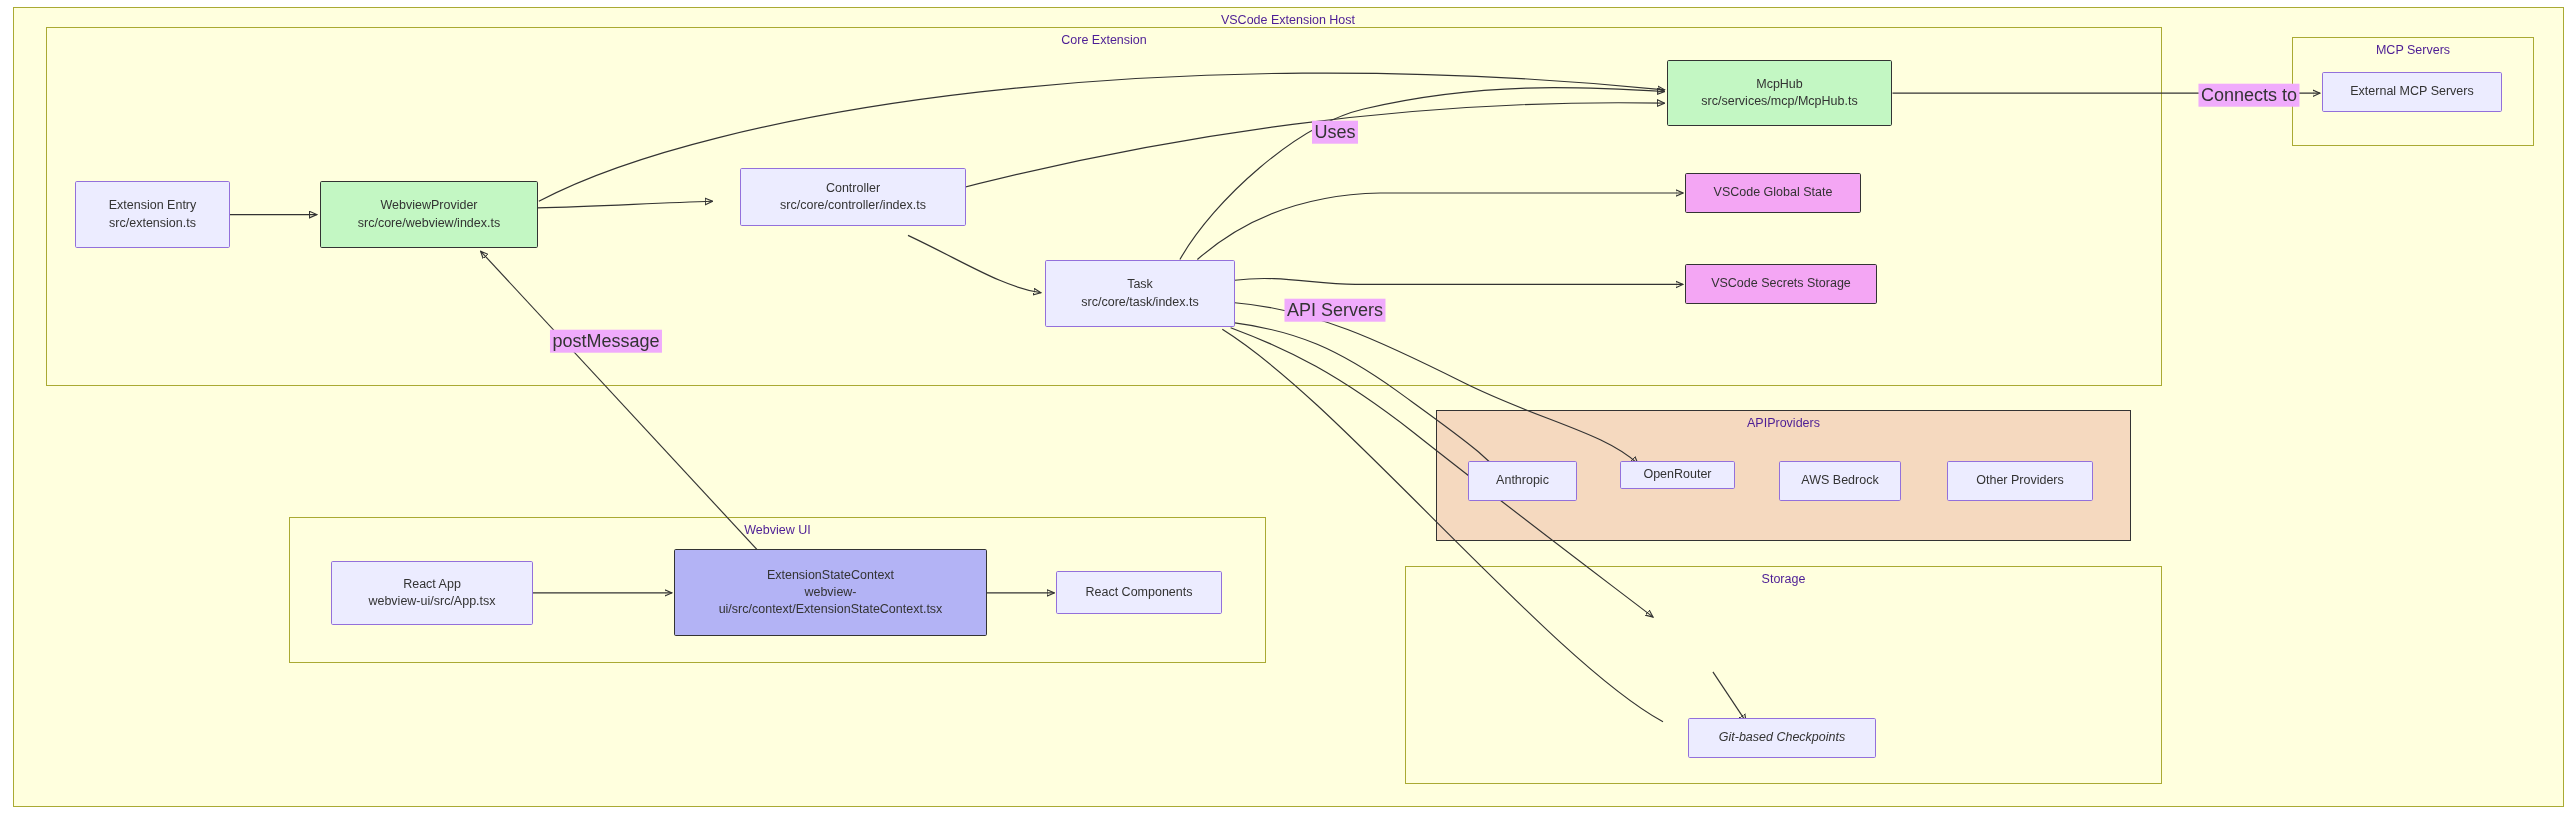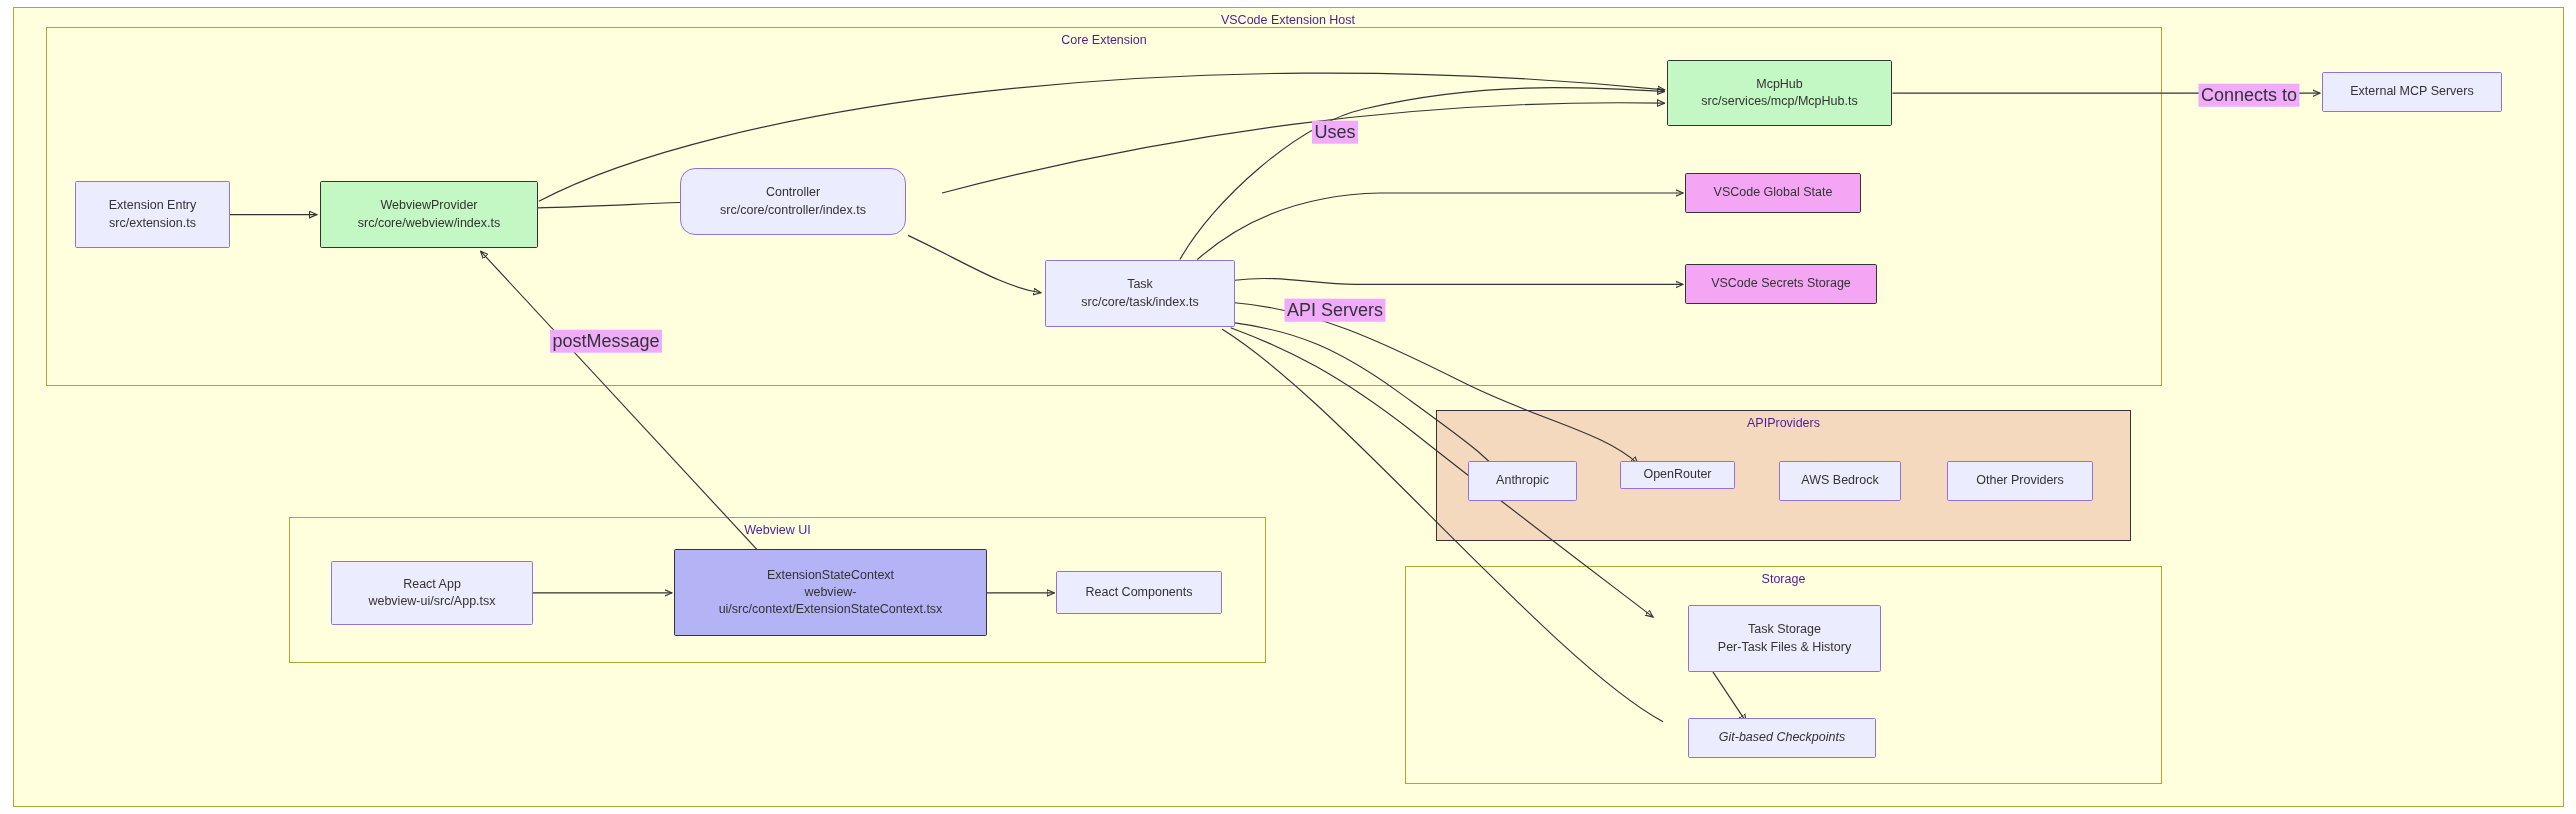--- a/index.html
+++ b/index.html
@@ -79,20 +79,23 @@
 <div id="stage">
 
   <div class="subgraph" style="left:12.5px;top:6.7px;width:2551px;height:800px;">
     <div class="sg-title" style="top:5.8px;left:0;right:0;">VSCode Extension Host</div>
   </div>
 
   <div class="subgraph" style="left:46px;top:27.4px;width:2116px;height:359px;">
     <div class="sg-title">Core Extension</div>
   </div>
 
+  <div class="subgraph" style="left:2292px;top:37px;width:242px;height:109px;">
+    <div class="sg-title">MCP Servers</div>
+  </div>
 
   <div class="subgraph apiproviders" style="left:1436px;top:410px;width:695px;height:131px;">
     <div class="sg-title">APIProviders</div>
   </div>
 
   <div class="subgraph" style="left:289px;top:517px;width:977px;height:146px;">
     <div class="sg-title">Webview UI</div>
   </div>
 
   <div class="subgraph" style="left:1405px;top:566px;width:757px;height:218px;">
@@ -156,21 +159,21 @@
   <div class="node n-default" style="left:75px;top:181px;width:155px;height:67px;">
     <div>Extension Entry</div>
     <div class="l2">src/extension.ts</div>
   </div>
 
   <div class="node n-core" style="left:320px;top:181px;width:218px;height:67px;">
     <div>WebviewProvider</div>
     <div class="l2">src/core/webview/index.ts</div>
   </div>
 
-  <div class="node n-default" style="left:680px;top:168px;width:226px;height:67px;border-radius:15px;">
+  <div class="node n-default" style="left:740px;top:168px;width:226px;height:58px;">
     <div>Controller</div>
     <div class="l2">src/core/controller/index.ts</div>
   </div>
 
   <div class="node n-default" style="left:1045px;top:260px;width:190px;height:67px;">
     <div>Task</div>
     <div class="l2">src/core/task/index.ts</div>
   </div>
 
   <div class="node n-core" style="left:1667px;top:60px;width:225px;height:66px;">
@@ -214,23 +217,19 @@
   <div class="node n-webview" style="left:674px;top:549px;width:313px;height:87px;">
     <div>ExtensionStateContext</div>
     <div class="l2">webview-</div>
     <div class="l2">ui/src/context/ExtensionStateContext.tsx</div>
   </div>
 
   <div class="node n-default" style="left:1056px;top:571px;width:166px;height:43px;">
     <div>React Components</div>
   </div>
 
-  <div class="node n-default" style="left:1688px;top:605px;width:193px;height:67px;">
-    <div>Task Storage</div>
-    <div class="l2">Per-Task Files &amp; History</div>
-  </div>
 
   <div class="node n-default" style="left:1688px;top:718px;width:188px;height:40px;font-style:italic;">
     <div>Git-based Checkpoints</div>
   </div>
 
 </div>
 
 
 </body></html>

